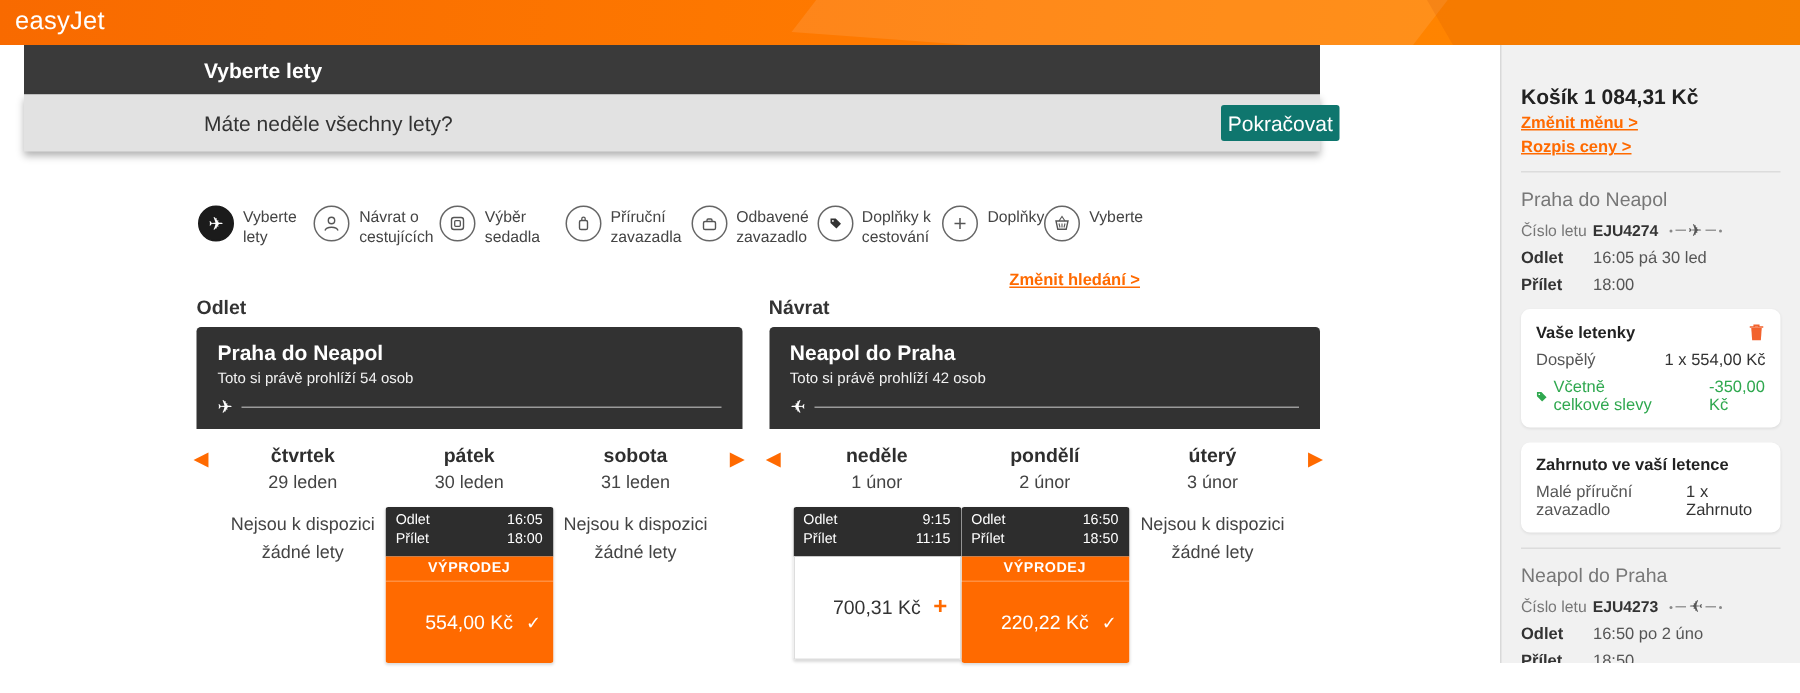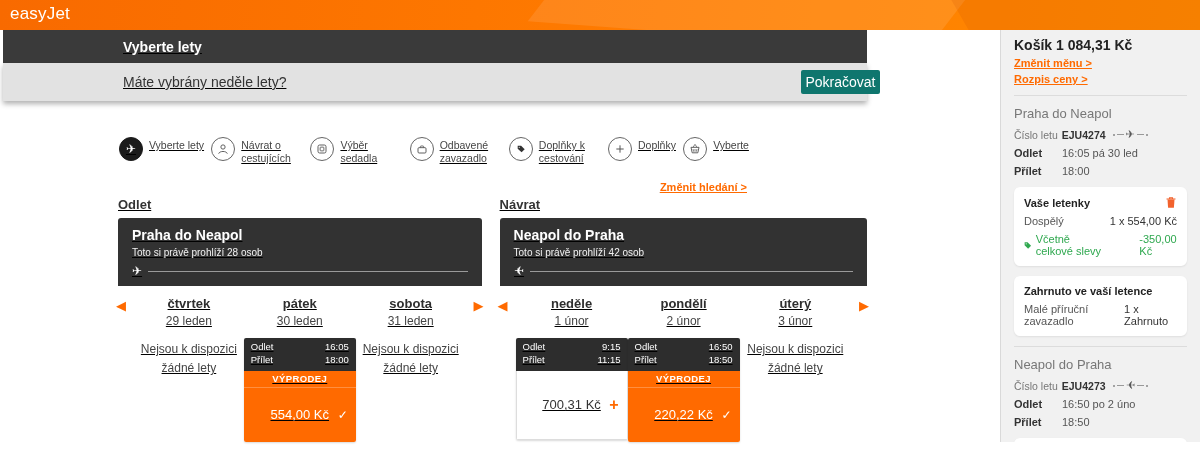--- a/index.html
+++ b/index.html
@@ -11,21 +11,21 @@
   .top-header { position:absolute; left:0; top:0; width:1200px; height:30px;
     background:linear-gradient(95deg,#f86a00 0%,#ff7c00 55%,#ff8a00 100%); overflow:hidden; z-index:5; }
   .facet1 { position:absolute; left:540px; top:-24px; width:420px; height:60px;
     background:rgba(255,255,255,0.10); transform:skewX(-35deg) rotate(4deg); }
   .facet2 { position:absolute; left:960px; top:-10px; width:300px; height:50px;
     background:rgba(180,60,0,0.12); transform:skewX(30deg); }
   .logo { position:absolute; left:10px; top:4px; color:#fff; font-size:17px; font-weight:normal;
     letter-spacing:0.2px; }
 
   
-  .main-col { position:absolute; left:3px; top:30px; width:864px; height:432px; background:#fff;text-decoration:underline; }
+  .main-col { position:absolute; left:16px; top:30px; width:864px; height:432px; background:#fff; }
   .title-bar { height:33px; background:#3a3a3a; display:flex; align-items:center; padding-left:120px; }
   .title-bar span { color:#fff; font-size:14px; font-weight:bold; }
   .question-bar { height:38px; background:#e2e2e2; display:flex; align-items:center;
     padding-left:120px; position:relative; z-index:3; box-shadow:0 3px 5px rgba(0,0,0,0.30); }
   .question-bar .q { color:#333; font-size:14px; }
   .continue-btn { position:absolute; left:798px; top:7px; width:79px; height:24px;
     background:#0f766e; color:#fff; border:none; border-radius:2px; font-size:14px;
     font-family:"Liberation Sans", sans-serif; cursor:pointer; }
 
   
@@ -72,21 +72,21 @@
   .fcard-body { position:relative; height:54px; display:flex; align-items:center; justify-content:center; }
   .fcard-body.selected { background:#ff6a00; color:#fff; }
   .fcard-body.plain { background:#fff; color:#333; height:69px;
     border:1px solid #ddd; border-top:none; }
   .fcard-price { font-size:13px; }
   .fcard-mark { position:absolute; right:8px; top:50%; transform:translateY(-50%); font-size:12px; }
   .fcard-mark.plus { color:#ff6a00; font-size:16px; font-weight:bold; }
 
   
   .sidebar { position:absolute; left:1000px; top:30px; width:200px; height:412px;
-    background:#f1f1f1; border-left:1px solid #d9d9d9; padding:7px 13px; overflow:hidden; }
+    background:#f1f1f1; border-left:1px solid #d9d9d9; padding:26px 13px; overflow:hidden; }
   .basket-title { font-size:14px; font-weight:bold; color:#222; }
   .basket-link { display:block; color:#ff6a00; font-size:11px; font-weight:bold;
     text-decoration:underline; margin-top:4px; cursor:pointer; }
   .sb-divider { border:none; border-top:1px solid #dcdcdc; margin:10px 0; }
   .seg-route { font-size:13px; color:#777; }
   .flight-no { font-size:10.5px; color:#777; margin-top:7px; display:flex; align-items:center; gap:4px; }
   .flight-no b { color:#333; }
   .route-icon { display:inline-flex; align-items:center; gap:2px; margin-left:3px; }
   .route-icon .dot { width:2px; height:2px; border-radius:50%; background:#888; }
   .route-icon .seg { width:7px; height:1px; background:#999; }
@@ -117,21 +117,21 @@
     <div class="facet1"></div>
     <div class="facet2"></div>
     <div class="logo">easyJet</div>
   </div>
 
   <div class="main-col">
     <div class="title-bar">
       <span>Vyberte lety</span>
     </div>
     <div class="question-bar">
-      <span class="q">Máte vybrány neděle lety?</span>
+      <span class="q">Máte neděle všechny lety?</span>
       <button class="continue-btn">Pokračovat</button>
     </div>
 
     <div class="steps">
       <div class="step">
         <span class="step-icon active">✈</span>
         <span class="step-label">Vyberte lety</span>
       </div>
       <div class="step">
         <span class="step-icon">
@@ -143,20 +143,29 @@
         <span class="step-label">Návrat o cestujících</span>
       </div>
       <div class="step">
         <span class="step-icon">
           <svg class="glyph" width="16" height="16" viewBox="0 0 24 24">
               <rect x="6" y="6" width="12" height="12" rx="2.5" fill="none" stroke="#555" stroke-width="1.4"></rect>
               <rect x="9.2" y="9.2" width="5.6" height="5.6" rx="1" fill="none" stroke="#555" stroke-width="1.3"></rect>
             </svg>
         </span>
         <span class="step-label">Výběr sedadla</span>
+      </div>
+      <div class="step">
+        <span class="step-icon">
+          <svg class="glyph" width="16" height="16" viewBox="0 0 24 24">
+              <rect x="8" y="9" width="8" height="9" rx="1.6" fill="none" stroke="#555" stroke-width="1.4"></rect>
+              <path d="M10.3 9V7.3a1.7 1.7 0 0 1 3.4 0V9" fill="none" stroke="#555" stroke-width="1.3"></path>
+            </svg>
+        </span>
+        <span class="step-label">Příruční zavazadla</span>
       </div>
       <div class="step">
         <span class="step-icon">
           <svg class="glyph" width="16" height="16" viewBox="0 0 24 24">
               <rect x="6" y="10" width="12" height="8" rx="1.6" fill="none" stroke="#555" stroke-width="1.4"></rect>
               <path d="M9.5 10V8.6a1.1 1.1 0 0 1 1.1-1.1h2.8a1.1 1.1 0 0 1 1.1 1.1V10" fill="none" stroke="#555" stroke-width="1.3"></path>
             </svg>
         </span>
         <span class="step-label">Odbavené zavazadlo</span>
       </div>
@@ -191,21 +200,21 @@
     <div class="search-links">
       <a>Změnit hledání &gt;</a>
     </div>
 
     <div class="panels">
 
       <div class="panel">
         <div class="panel-label">Odlet</div>
         <div class="panel-head">
           <div class="route">Praha do Neapol</div>
-          <div class="viewers">Toto si právě prohlíží 28 osob</div>
+          <div class="viewers">Toto si právě prohlíží 54 osob</div>
           <div class="plane-line">
             <span class="pl">✈</span>
             <span class="ln"></span>
           </div>
         </div>
         <div class="days">
           <button class="nav-arrow prev">◀</button>
           <div class="day">
             <div class="day-name">čtvrtek</div>
             <div class="day-date">29 leden</div>

